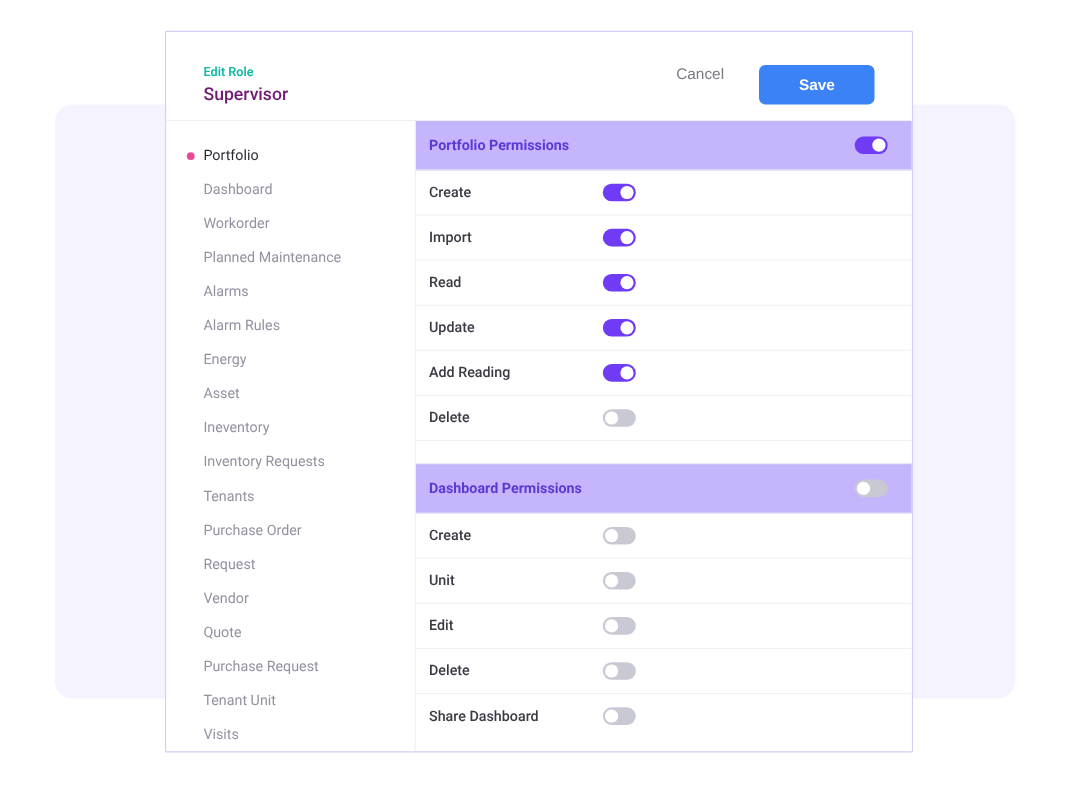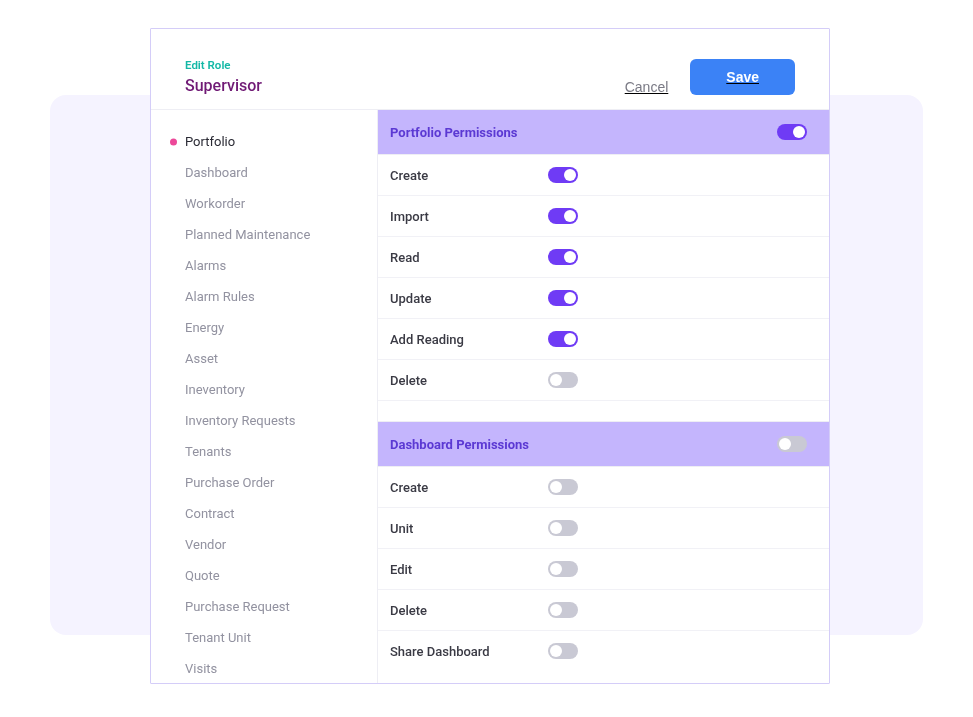--- a/index.html
+++ b/index.html
@@ -46,23 +46,22 @@
       font-size: 11.5px;
       font-weight: 600;
     }
     .role-name {
       color: #701a75;
       font-size: 16px;
       font-weight: 500;
     }
     .header-actions {
       display: flex;
-      align-items: flex-end;
-      gap: 22px;
-      text-decoration: underline;
+      align-items: flex-start;
+      gap: 32px;
     }
     .cancel-btn {
       background: none;
       border: none;
       color: #7a7a85;
       font-size: 14px;
       font-weight: 500;
       cursor: pointer;
     }
     .save-btn {
@@ -187,21 +186,21 @@
         <div class="sidebar-item"><span>Workorder</span></div>
         <div class="sidebar-item"><span>Planned Maintenance</span></div>
         <div class="sidebar-item"><span>Alarms</span></div>
         <div class="sidebar-item"><span>Alarm Rules</span></div>
         <div class="sidebar-item"><span>Energy</span></div>
         <div class="sidebar-item"><span>Asset</span></div>
         <div class="sidebar-item"><span>Ineventory</span></div>
         <div class="sidebar-item"><span>Inventory Requests</span></div>
         <div class="sidebar-item"><span>Tenants</span></div>
         <div class="sidebar-item"><span>Purchase Order</span></div>
-        <div class="sidebar-item"><span>Contract</span></div>
+        <div class="sidebar-item"><span>Request</span></div>
         <div class="sidebar-item"><span>Vendor</span></div>
         <div class="sidebar-item"><span>Quote</span></div>
         <div class="sidebar-item"><span>Purchase Request</span></div>
         <div class="sidebar-item"><span>Tenant Unit</span></div>
         <div class="sidebar-item"><span>Visits</span></div>
       </div>
     <div class="content" id="content">
         <div class="section-header">
           <div class="section-title">Portfolio Permissions</div>
           <div class="toggle on"></div>

